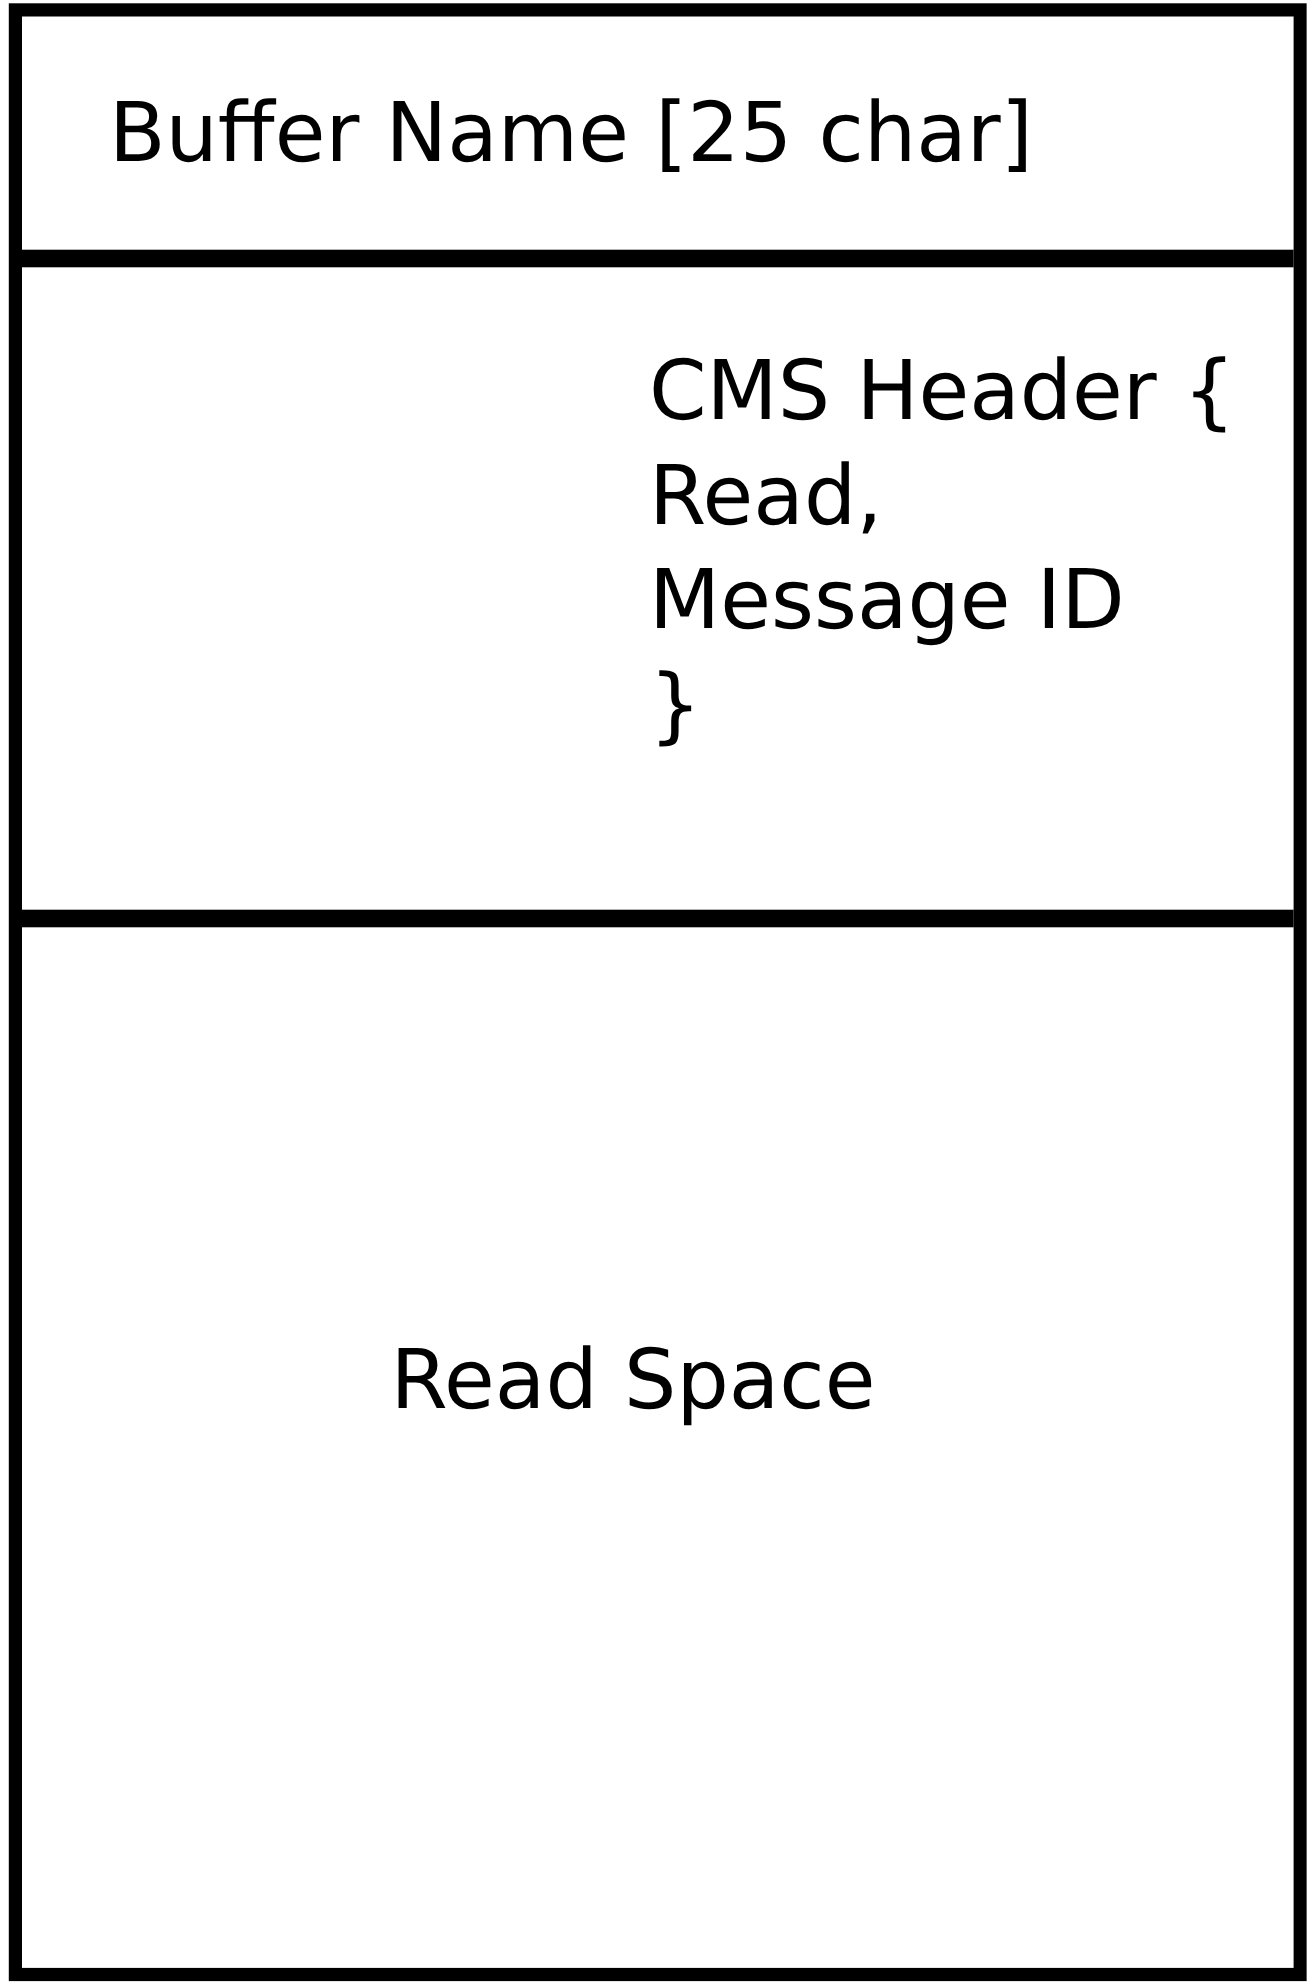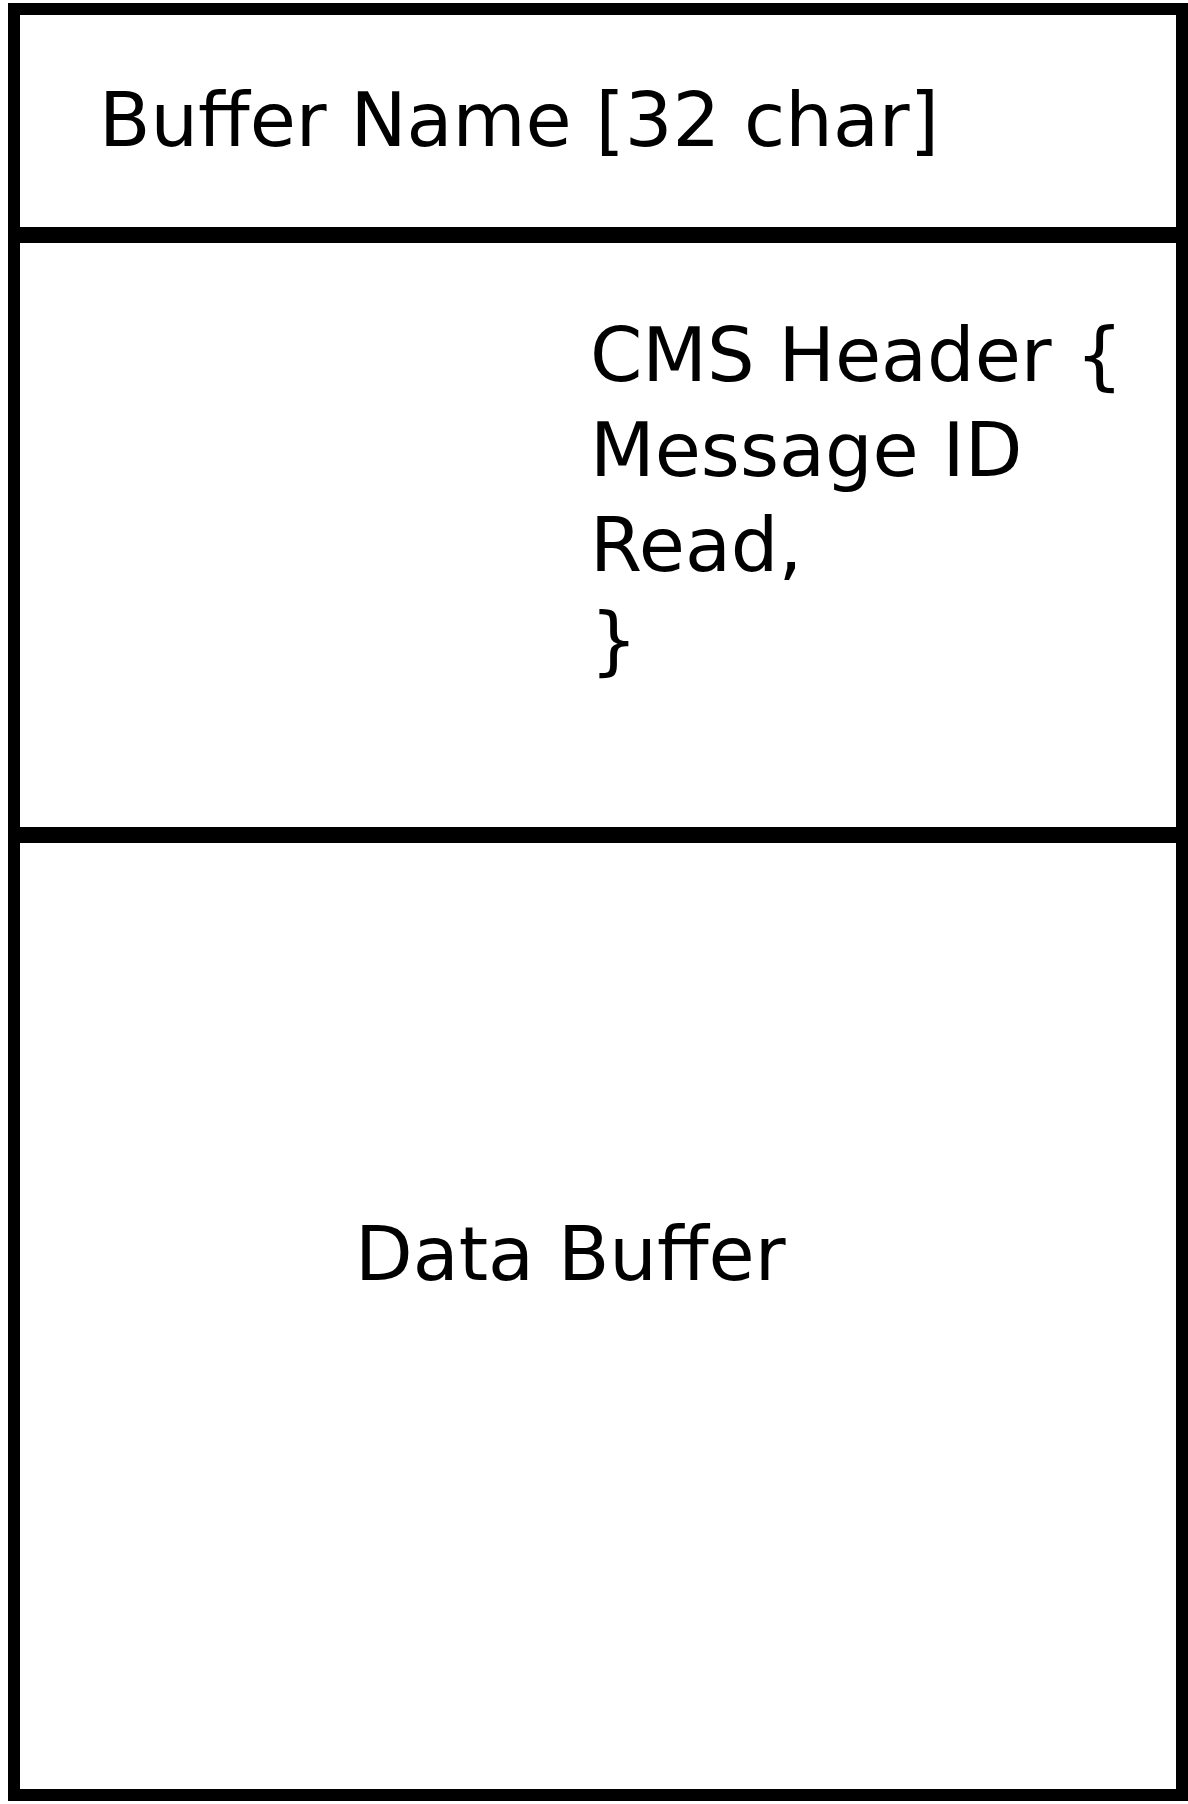--- a/index.html
+++ b/index.html
@@ -65,31 +65,31 @@
       line-height: 1.17;
       white-space: nowrap;
     }
   </style>
 </head>
 <body>
 
 <div class="diagram">
 
   <div class="section sec-buffer-name">
-    <span>Buffer Name [32 char]</span>
+    <span>Buffer Name [25 char]</span>
   </div>
 
   <div class="divider"></div>
 
   <div class="section sec-cms-header">
     <div class="line open-line">CMS Header {</div>
+    <div class="line">Read,</div>
     <div class="line">Message ID</div>
-    <div class="line">Read,</div>
     <div class="line">}</div>
   </div>
 
   <div class="divider"></div>
 
   <div class="section sec-data-space">
-    <span>Data Buffer</span>
+    <span>Read Space</span>
   </div>
 
 </div>
 
 </body></html>

